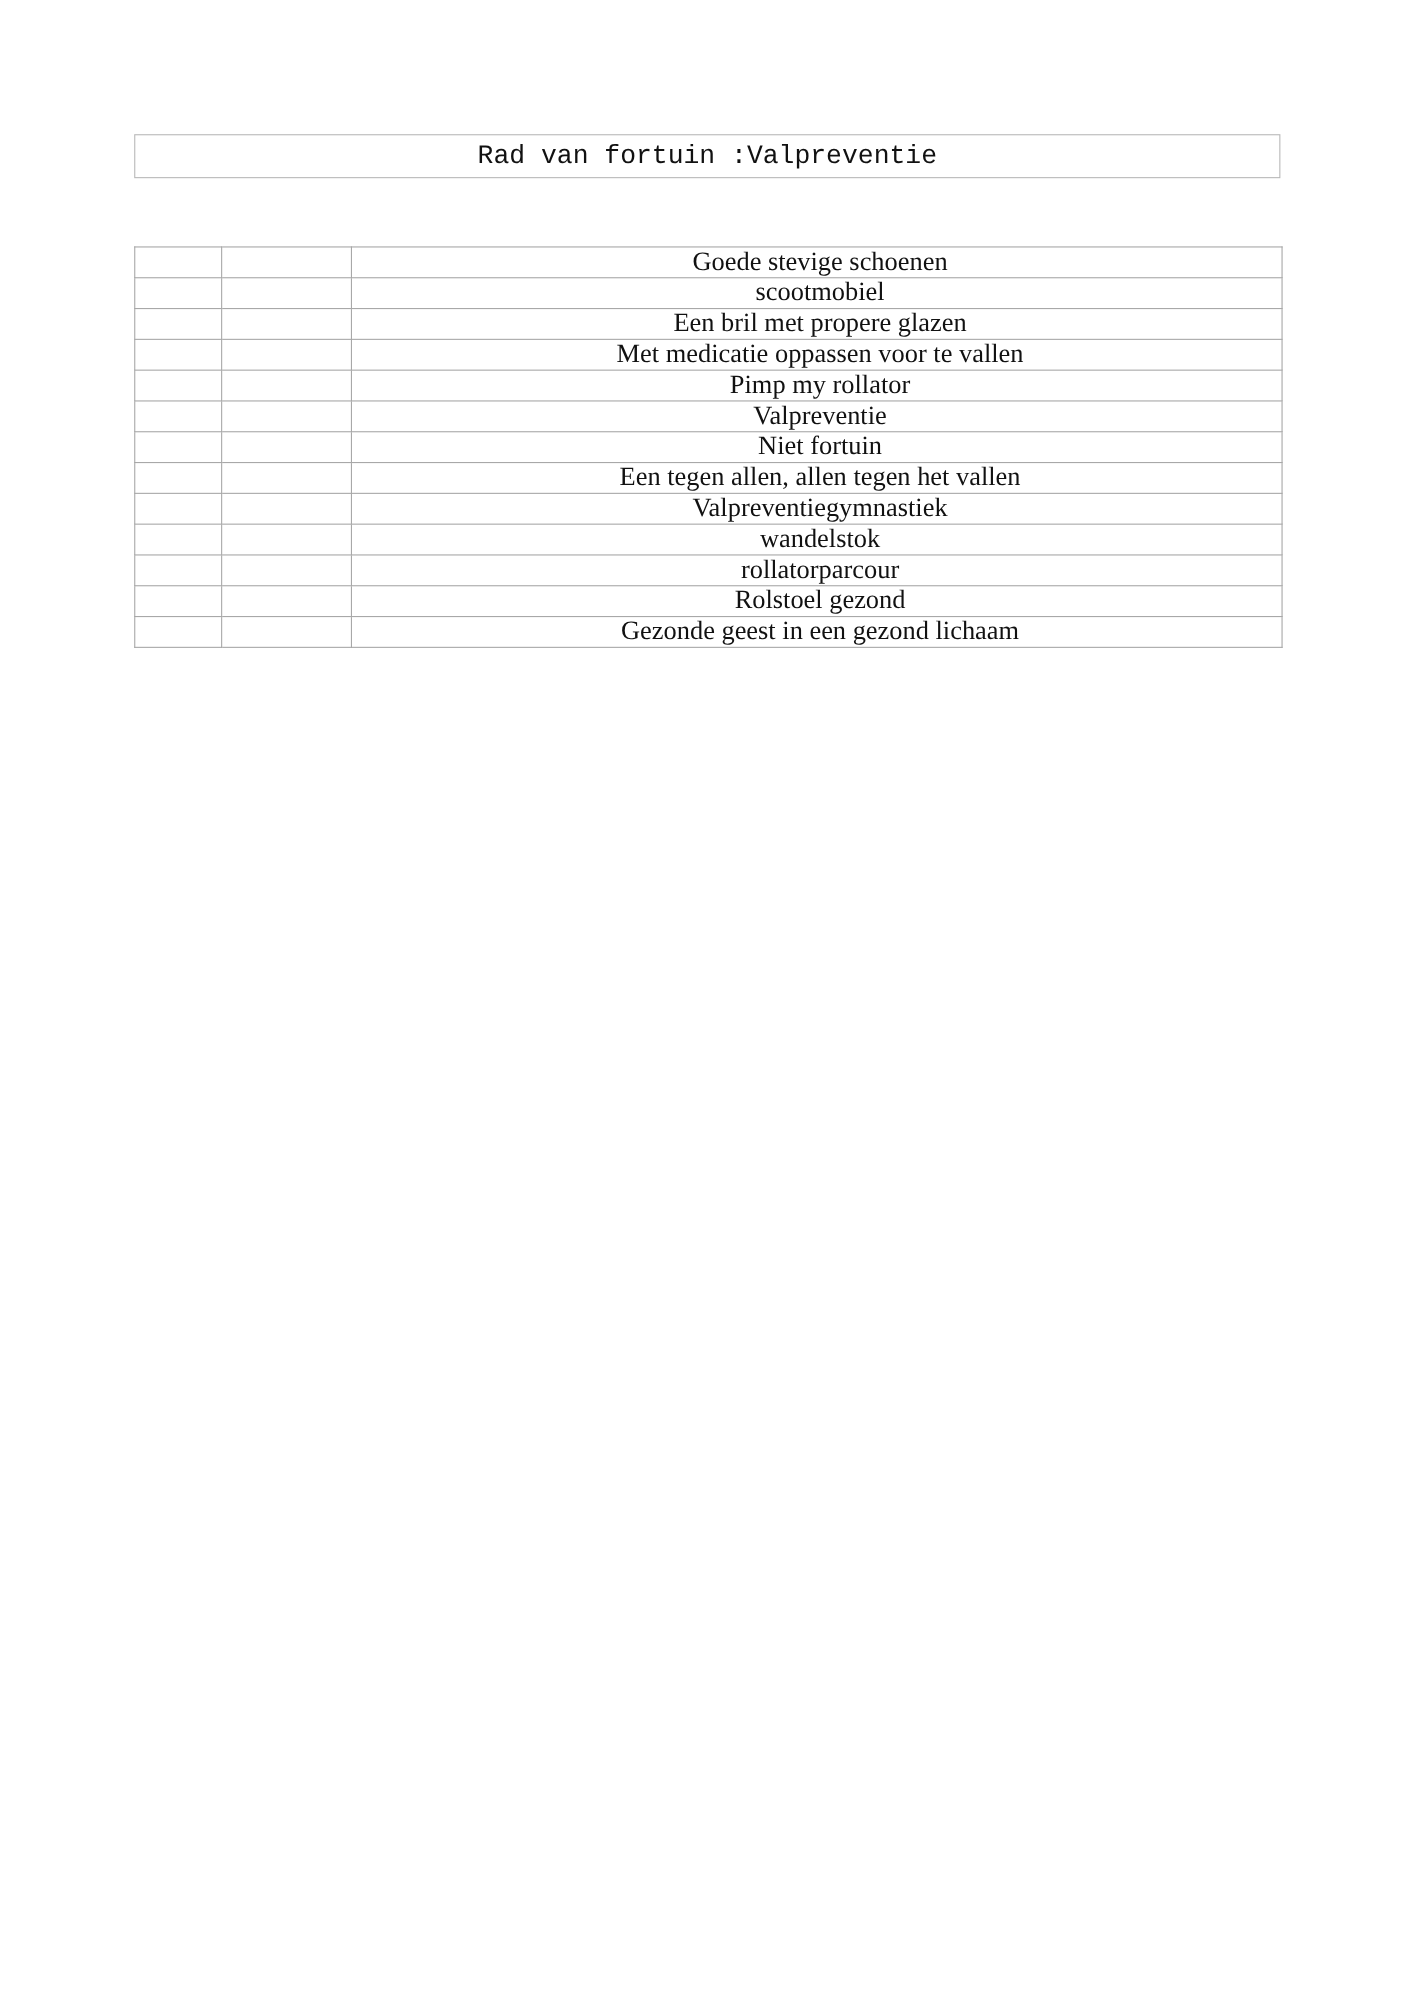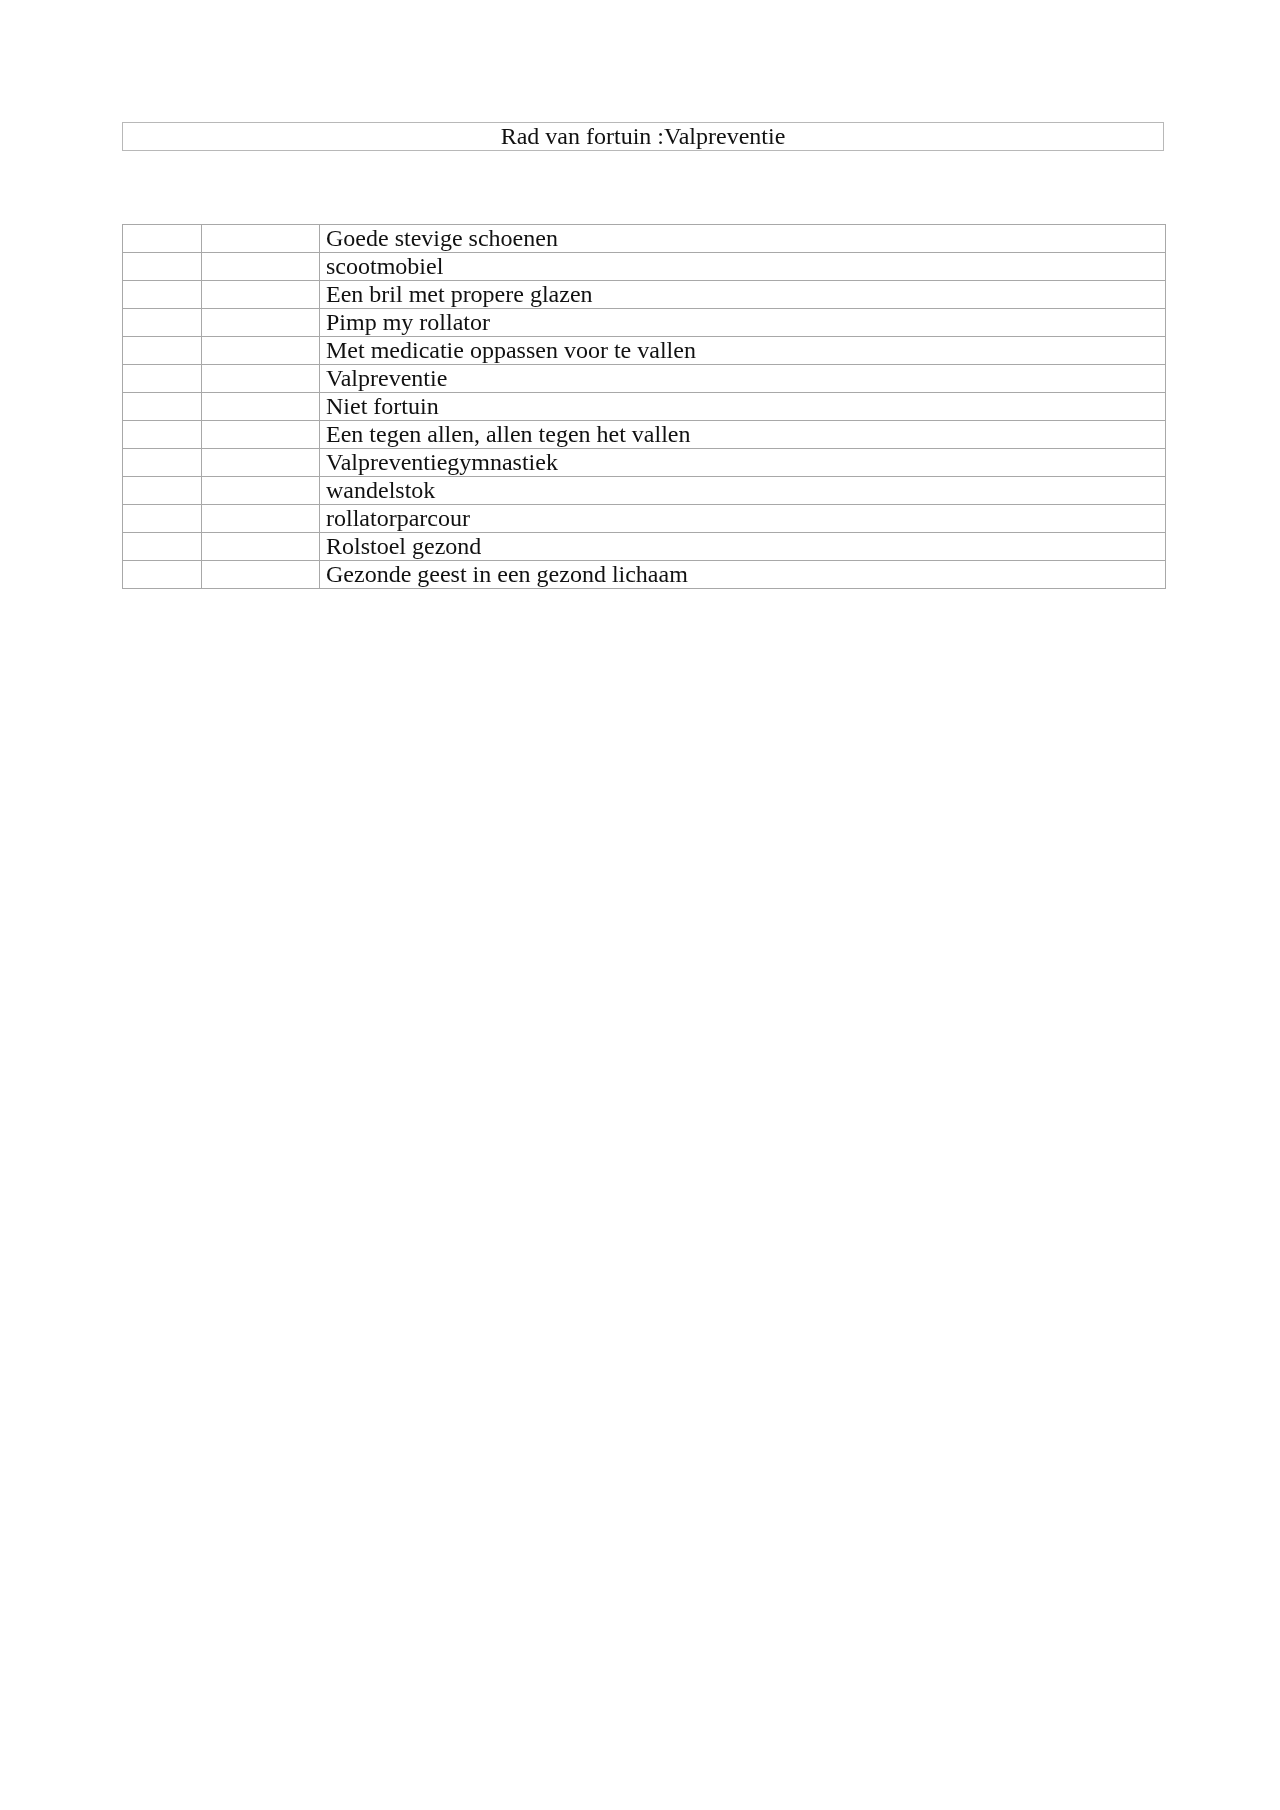--- a/index.html
+++ b/index.html
@@ -1,29 +1,30 @@
 <!DOCTYPE html>
 <html><head>
 <meta charset="utf-8">
 <style>
   html, body { margin:0; padding:0; background:#ffffff; }
   body { width:1280px; height:1810px; position:relative; font-family:"Liberation Serif", serif; color:#111; }
   .title-box {
-    position:absolute; left:122px; top:122px; width:1042px; height:29px;
+    position:absolute; left:122px; top:122px; width:1042px; height:40px;
     border:1px solid #b8b8b8; box-sizing:border-box;
     display:flex; align-items:center; justify-content:center;
     font-size:24px;
+    font-family:Liberation Mono, monospace;
   }
   table.items {
     position:absolute; left:122px; top:224px; width:1043px;
     border-collapse:collapse; table-layout:fixed;
   }
   table.items td {
     border:1px solid #a8a8a8; height:25px; padding:0 0 0 6px;
-    font-size:24px; vertical-align:middle; box-sizing:border-box;
+    font-size:24px; vertical-align:middle; box-sizing:border-box;text-align:center;
   }
   col.c1 { width:79px; }
   col.c2 { width:118px; }
   col.c3 { width:846px; }
 </style>
 </head>
 <body>
 
 <div class="title-box">
   <span>Rad van fortuin :Valpreventie</span>
@@ -47,26 +48,26 @@
         <td>scootmobiel</td>
       </tr>
     <tr>
         <td></td>
         <td></td>
         <td>Een bril met propere glazen</td>
       </tr>
     <tr>
         <td></td>
         <td></td>
-        <td>Pimp my rollator</td>
+        <td>Met medicatie oppassen voor te vallen</td>
       </tr>
     <tr>
         <td></td>
         <td></td>
-        <td>Met medicatie oppassen voor te vallen</td>
+        <td>Pimp my rollator</td>
       </tr>
     <tr>
         <td></td>
         <td></td>
         <td>Valpreventie</td>
       </tr>
     <tr>
         <td></td>
         <td></td>
         <td>Niet fortuin</td>

